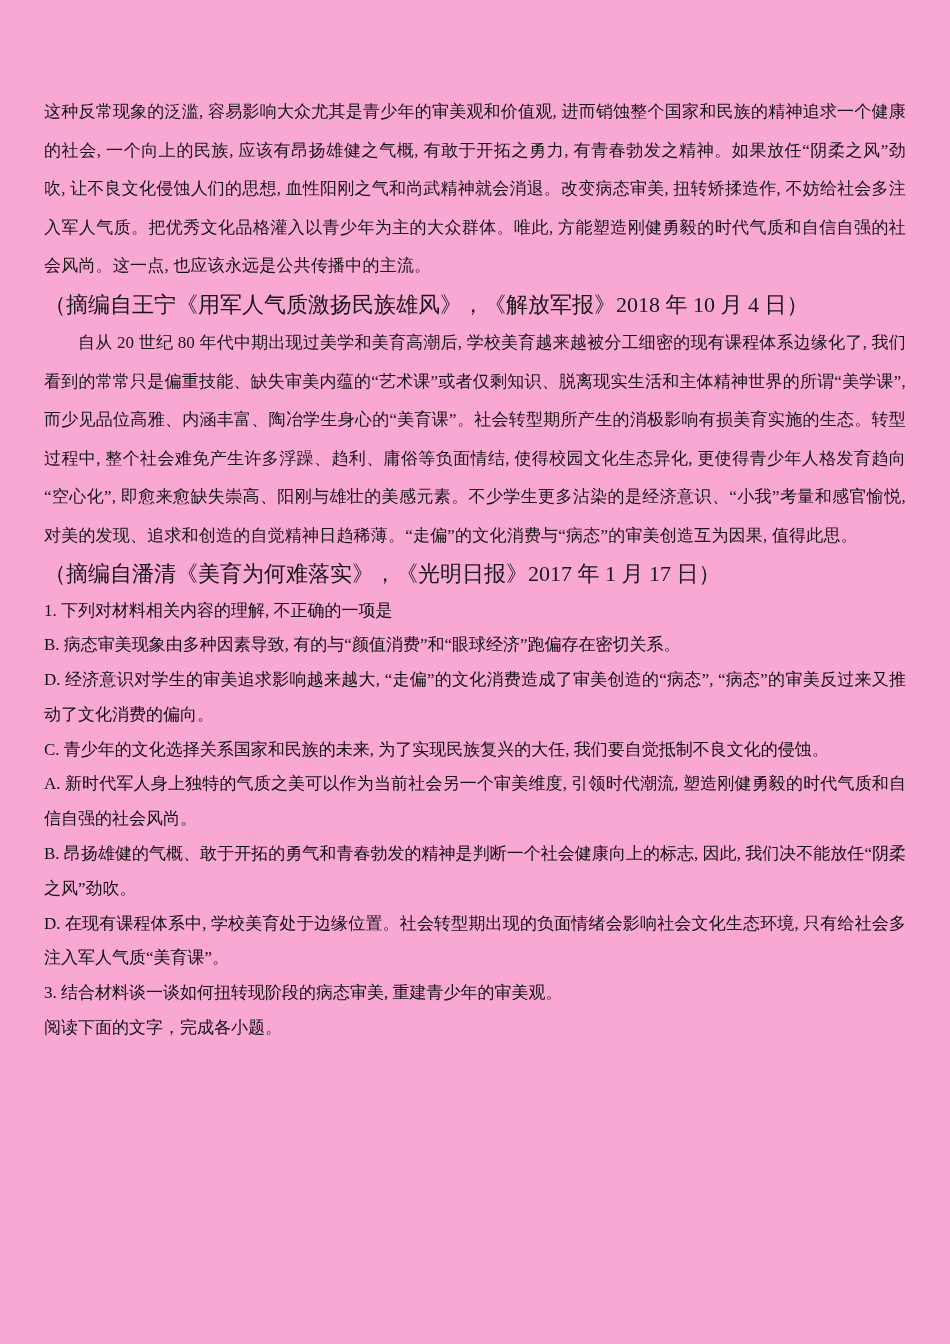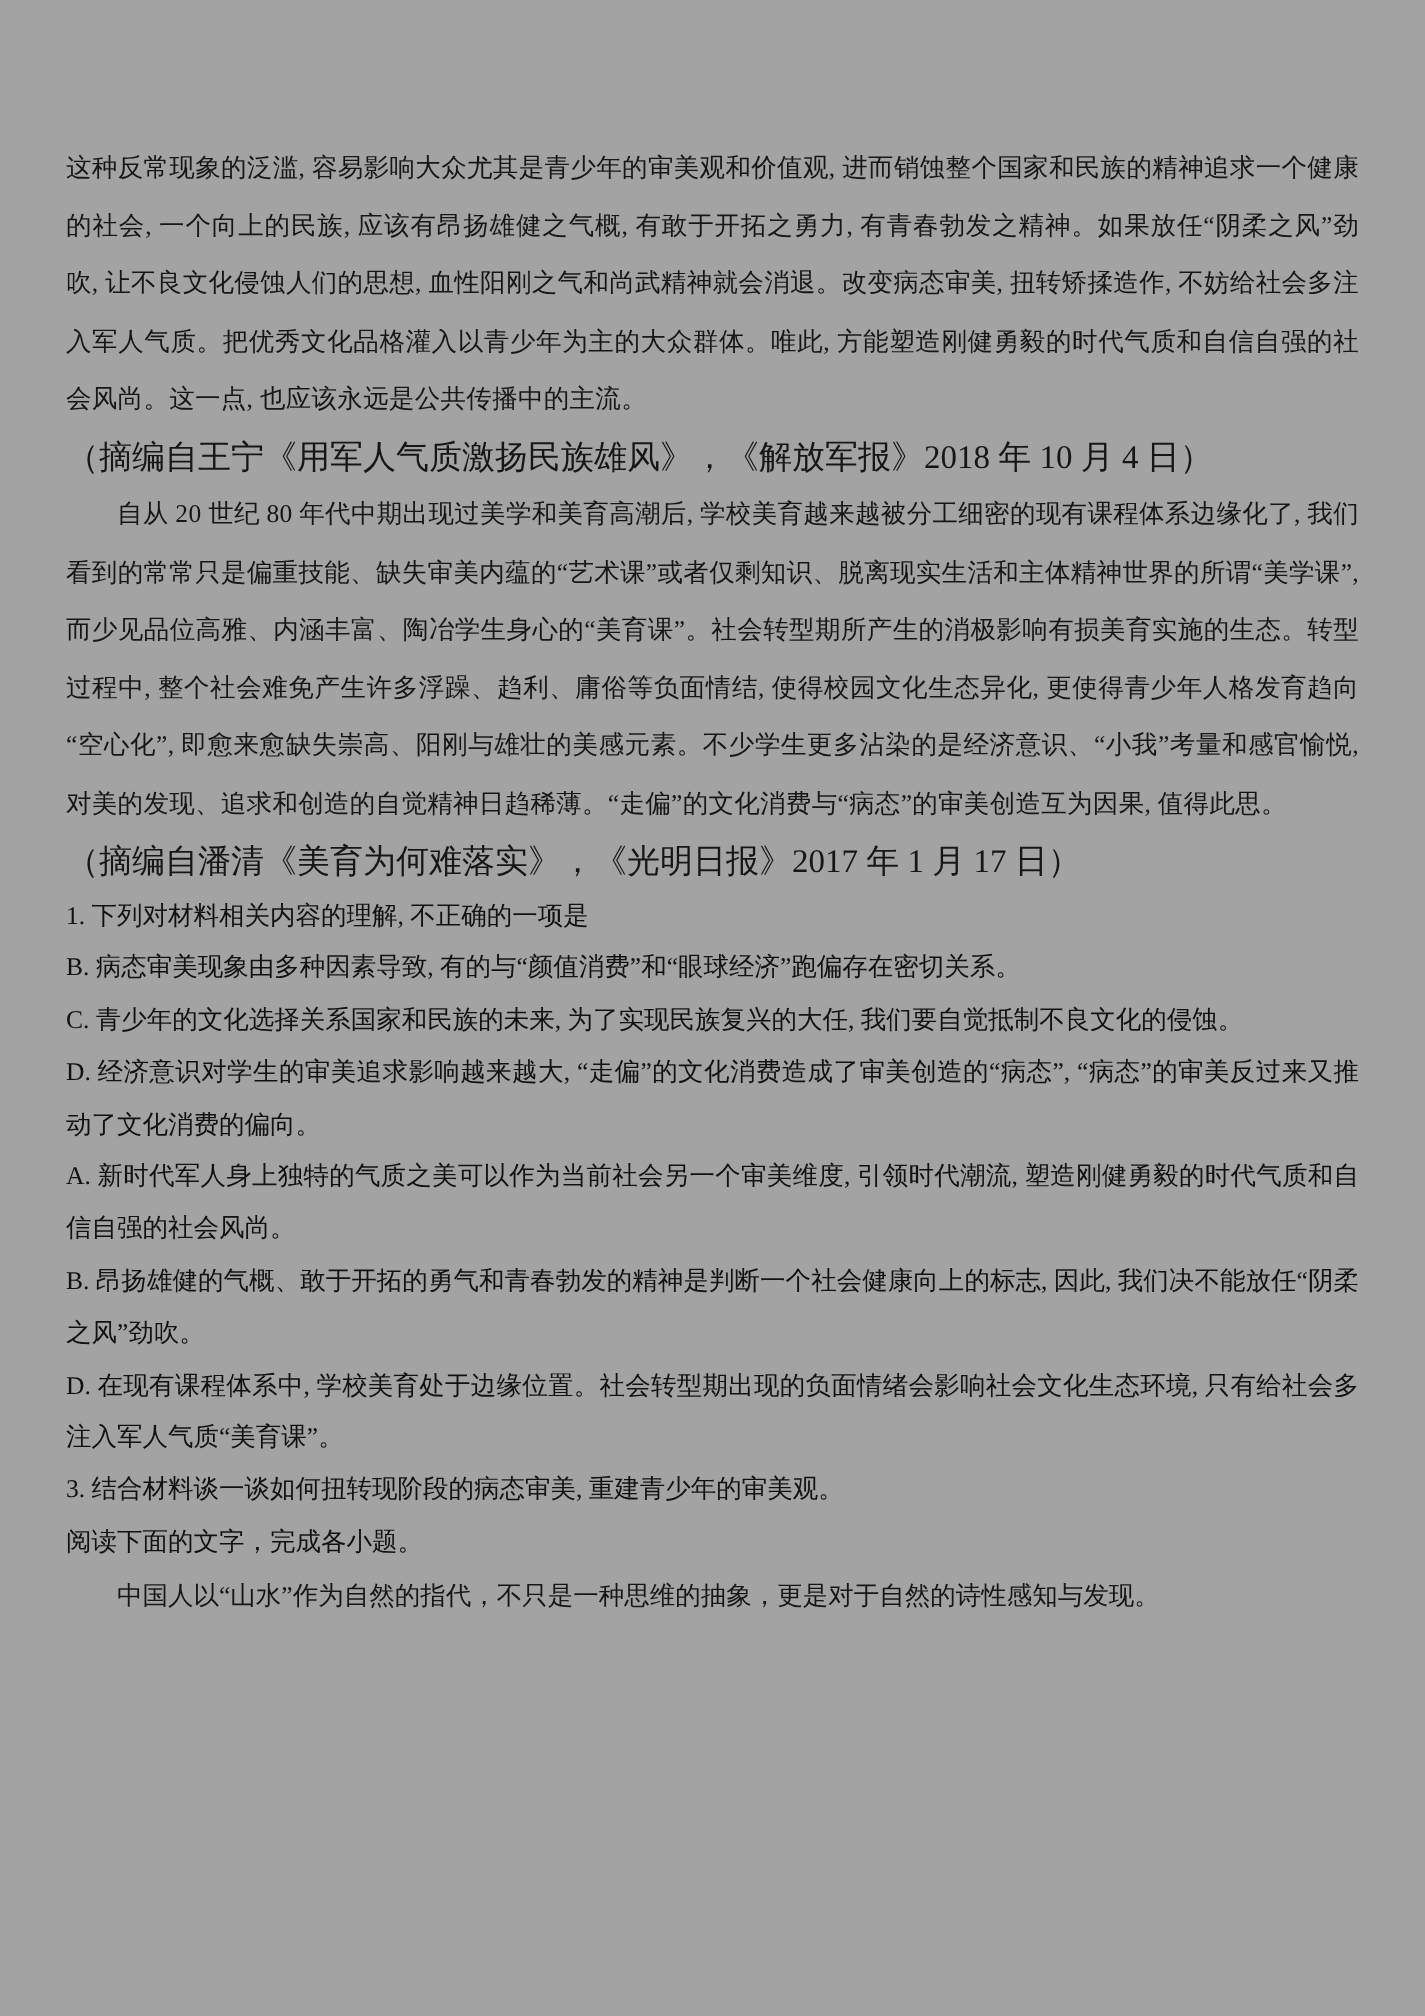--- a/index.html
+++ b/index.html
@@ -56,30 +56,29 @@
     line-height: 35px;
     font-style: normal;
   }
   .indent {
     text-indent: 2em;
   }
 </style>
 </head>
 <body>
 
-<div class="page" style="background: #a3a3a3; color: rgb(22, 22, 22);">
+<div class="page" style="background: #f9a8d4; color: rgb(22, 22, 22);">
   <main class="doc" id="doc-body">
       <p class="p-body">这种反常现象的泛滥, 容易影响大众尤其是青少年的审美观和价值观, 进而销蚀整个国家和民族的精神追求一个健康的社会, 一个向上的民族, 应该有昂扬雄健之气概, 有敢于开拓之勇力, 有青春勃发之精神。如果放任“阴柔之风”劲吹, 让不良文化侵蚀人们的思想, 血性阳刚之气和尚武精神就会消退。改变病态审美, 扭转矫揉造作, 不妨给社会多注入军人气质。把优秀文化品格灌入以青少年为主的大众群体。唯此, 方能塑造刚健勇毅的时代气质和自信自强的社会风尚。这一点, 也应该永远是公共传播中的主流。</p>
       <p class="p-source">（摘编自王宁《用军人气质激扬民族雄风》，《解放军报》2018 年 10 月 4 日）</p>
       <p class="p-body indent">自从 20 世纪 80 年代中期出现过美学和美育高潮后, 学校美育越来越被分工细密的现有课程体系边缘化了, 我们看到的常常只是偏重技能、缺失审美内蕴的“艺术课”或者仅剩知识、脱离现实生活和主体精神世界的所谓“美学课”, 而少见品位高雅、内涵丰富、陶冶学生身心的“美育课”。社会转型期所产生的消极影响有损美育实施的生态。转型过程中, 整个社会难免产生许多浮躁、趋利、庸俗等负面情结, 使得校园文化生态异化, 更使得青少年人格发育趋向“空心化”, 即愈来愈缺失崇高、阳刚与雄壮的美感元素。不少学生更多沾染的是经济意识、“小我”考量和感官愉悦, 对美的发现、追求和创造的自觉精神日趋稀薄。“走偏”的文化消费与“病态”的审美创造互为因果, 值得此思。</p>
       <p class="p-source">（摘编自潘清《美育为何难落实》，《光明日报》2017 年 1 月 17 日）</p>
       <p class="p-question">1.  下列对材料相关内容的理解, 不正确的一项是</p>
       <p class="p-option">B.  病态审美现象由多种因素导致, 有的与“颜值消费”和“眼球经济”跑偏存在密切关系。</p>
+      <p class="p-option">D.  经济意识对学生的审美追求影响越来越大, “走偏”的文化消费造成了审美创造的“病态”, “病态”的审美反过来又推动了文化消费的偏向。</p>
       <p class="p-option">C.  青少年的文化选择关系国家和民族的未来, 为了实现民族复兴的大任, 我们要自觉抵制不良文化的侵蚀。</p>
-      <p class="p-option">D.  经济意识对学生的审美追求影响越来越大, “走偏”的文化消费造成了审美创造的“病态”, “病态”的审美反过来又推动了文化消费的偏向。</p>
       <p class="p-option">A.  新时代军人身上独特的气质之美可以作为当前社会另一个审美维度, 引领时代潮流, 塑造刚健勇毅的时代气质和自信自强的社会风尚。</p>
       <p class="p-option">B.  昂扬雄健的气概、敢于开拓的勇气和青春勃发的精神是判断一个社会健康向上的标志, 因此, 我们决不能放任“阴柔之风”劲吹。</p>
       <p class="p-option">D.  在现有课程体系中, 学校美育处于边缘位置。社会转型期出现的负面情绪会影响社会文化生态环境, 只有给社会多注入军人气质“美育课”。</p>
       <p class="p-question">3.  结合材料谈一谈如何扭转现阶段的病态审美, 重建青少年的审美观。</p>
       <p class="p-instruction">阅读下面的文字，完成各小题。</p>
-      <p class="p-kai indent">中国人以“山水”作为自然的指代，不只是一种思维的抽象，更是对于自然的诗性感知与发现。</p>
     </main>
 </div>
 
 </body></html>

